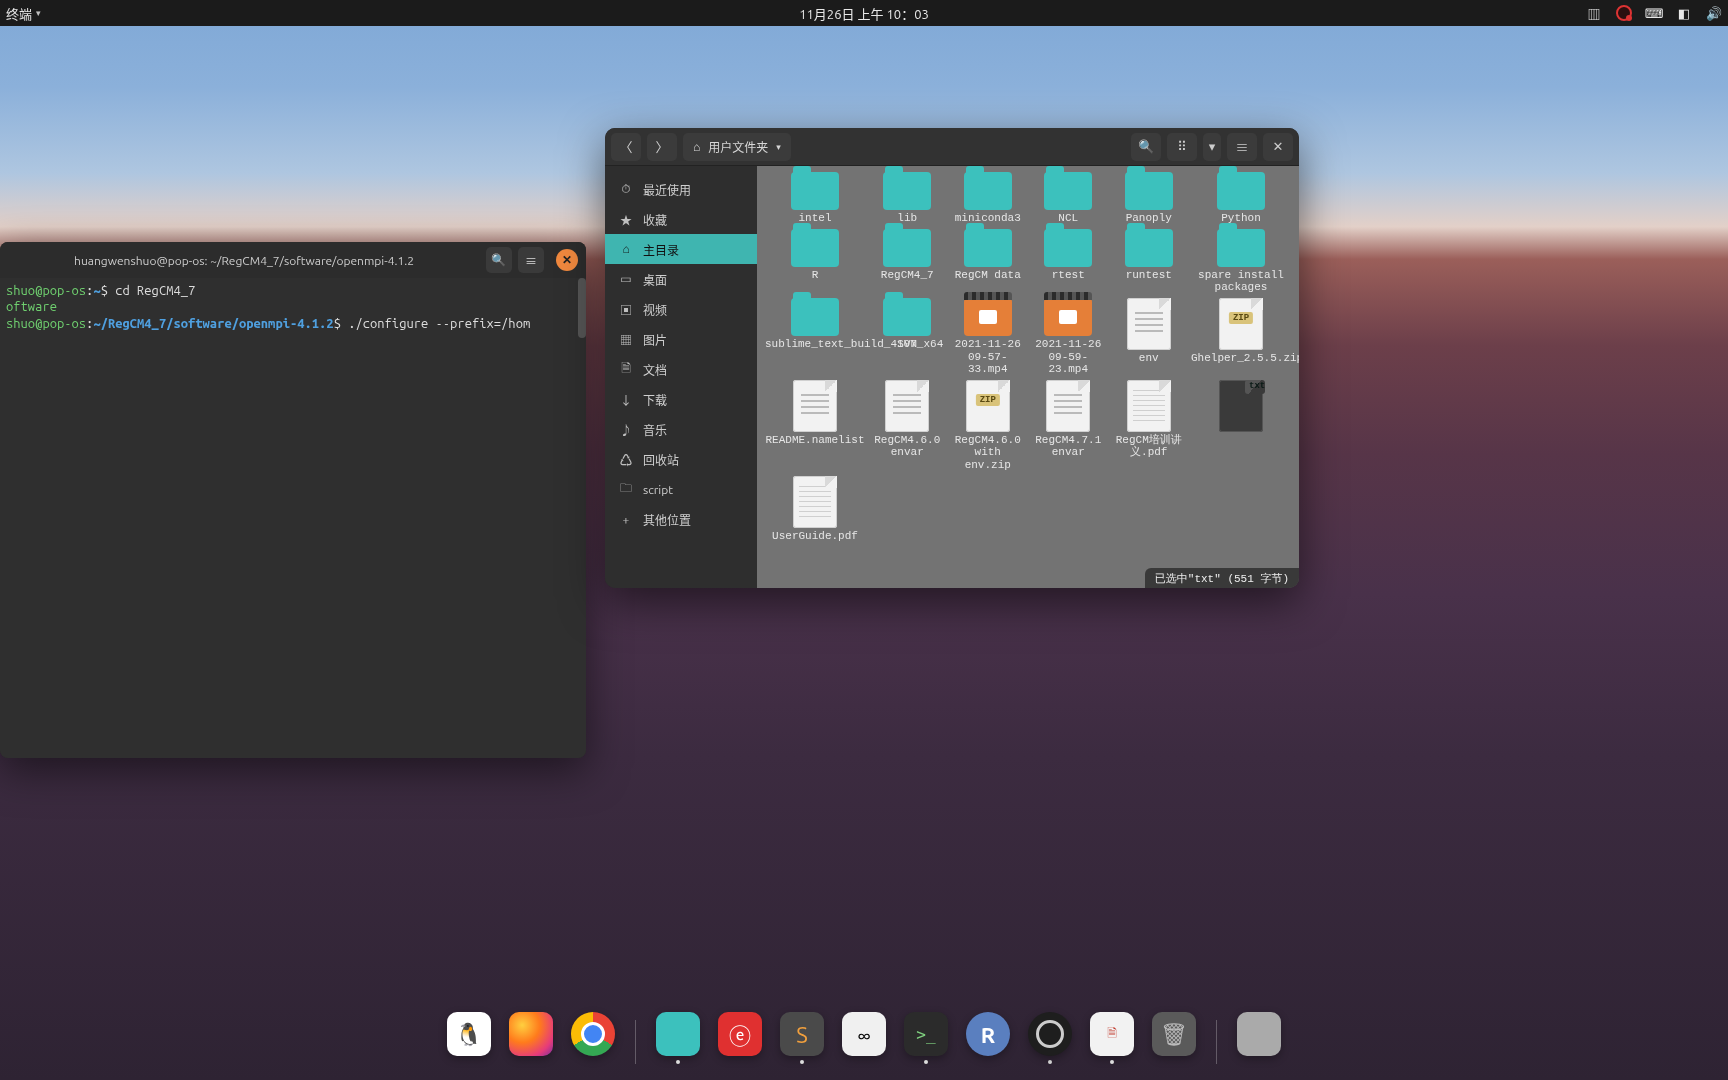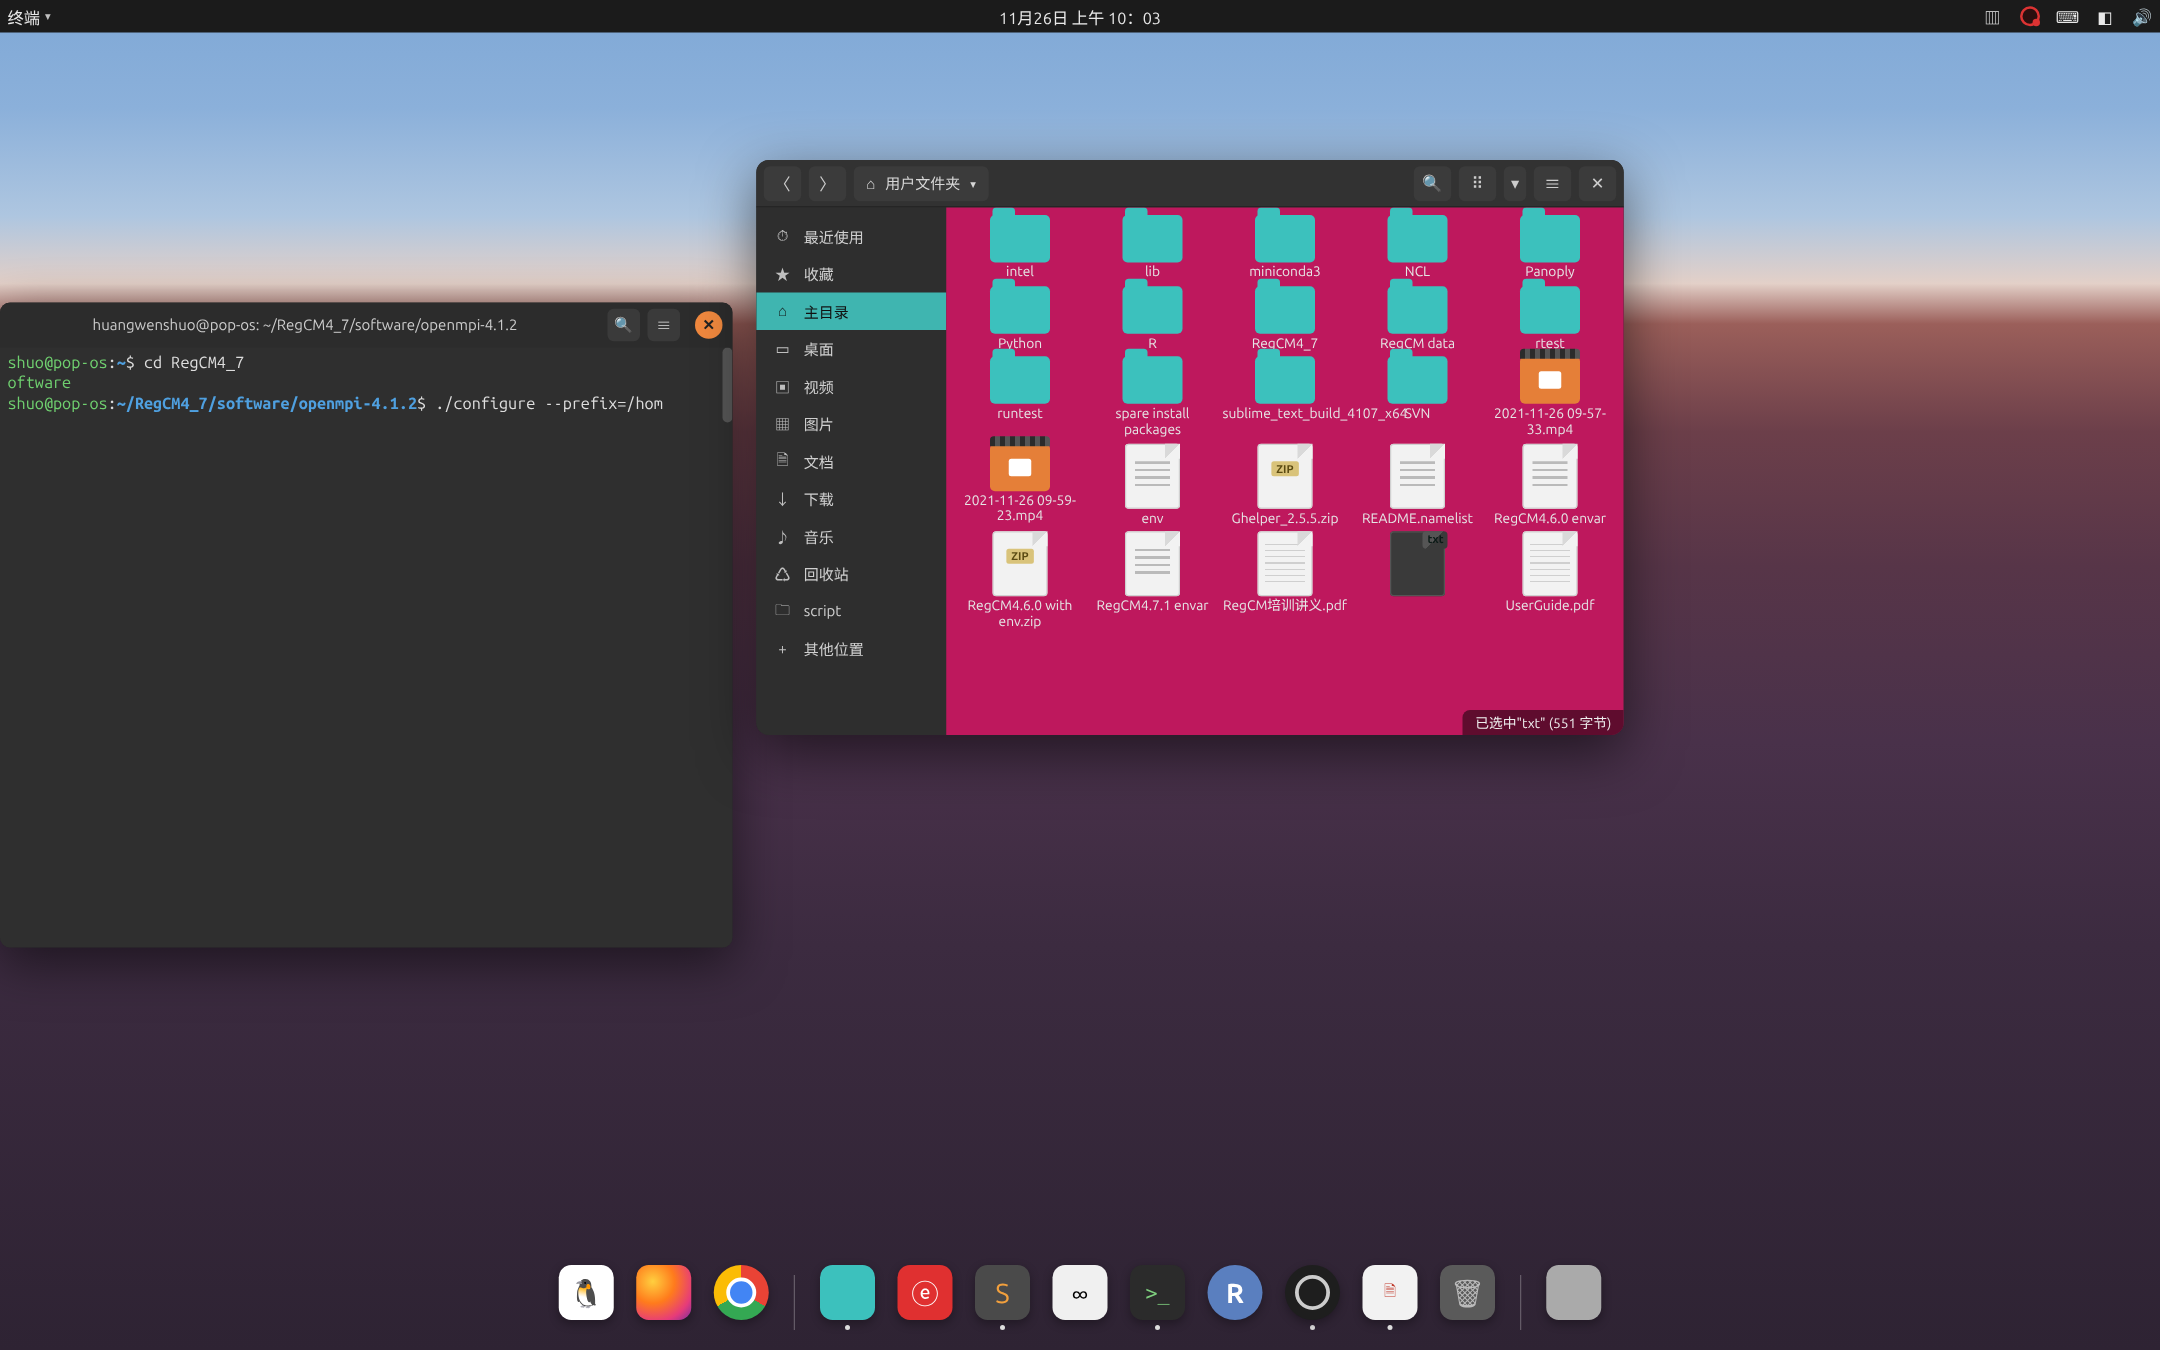--- a/index.html
+++ b/index.html
@@ -63,23 +63,23 @@
 }
 .hbtn { min-width: 30px; height: 28px; border-radius: 5px; background: #3b3b3b;
   display: inline-flex; align-items: center; justify-content: center; color: #ccc; font-size: 13px; }
 .pathbox { display: flex; align-items: center; gap: 8px; background: #3b3b3b; height: 28px; border-radius: 5px; padding: 0 10px; font-size: 12px; }
 .spacer { flex: 1; }
 .files-body { flex: 1; display: flex; min-height: 0; }
 .sidebar { width: 152px; background: #2e2e2e; padding: 8px 0; font-size: 12px; }
 .side-item { display: flex; align-items: center; gap: 10px; height: 30px; padding: 0 14px; color: #cfcfcf; }
 .side-item.active { background: #3fb5b0; color: #111; }
 .side-ico { width: 14px; text-align: center; opacity: .9; }
-.grid { flex: 1; background: #be185d; padding: 4px 8px 22px 8px; display: grid;
-  grid-template-columns: repeat(5, 1fr); align-content: start; row-gap: 2px; column-gap: 4px;
-  overflow: hidden; position: relative; font-size: 11px; }
+.grid { flex: 1; background: #737373; padding: 4px 8px 22px 8px; display: grid;
+  grid-template-columns: repeat(6, 1fr); align-content: start; row-gap: 2px; column-gap: 4px;
+  overflow: hidden; position: relative; font-size: 11px; font-family: Liberation Mono, monospace; }
 .cell { display: flex; flex-direction: column; align-items: center; text-align: center; padding-top: 2px; }
 .folder-ico { width: 48px; height: 38px; background: #3cc1bd; border-radius: 4px; position: relative; margin-bottom: 2px; }
 .folder-ico::before { content:""; position:absolute; top:-6px; left:2px; width:18px; height:8px; background:#3cc1bd; border-radius: 3px 3px 0 0; }
 .file-ico { width: 44px; height: 52px; background: #f2f2f2; border-radius: 3px; position: relative; margin-bottom: 2px;
   box-shadow: inset 0 0 0 1px #d0d0d0; }
 .file-ico::after { content:""; position:absolute; top:0; right:0; width:12px; height:12px; background:linear-gradient(135deg,#d9d9d9 50%, #f2f2f2 50%); }
 .file-ico.text::before { content:""; position:absolute; left:8px; right:8px; top:14px; height:22px;
   background: repeating-linear-gradient(#bababa 0 2px, transparent 2px 6px); }
 .file-ico.zip { background:#f2f2f2; }
 .file-ico.zip::before { content:"ZIP"; position:absolute; top:14px; left:50%; transform:translateX(-50%);

